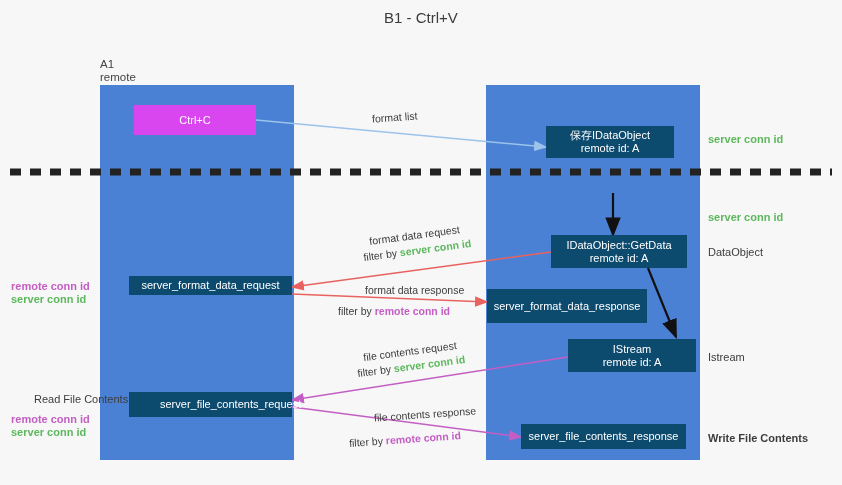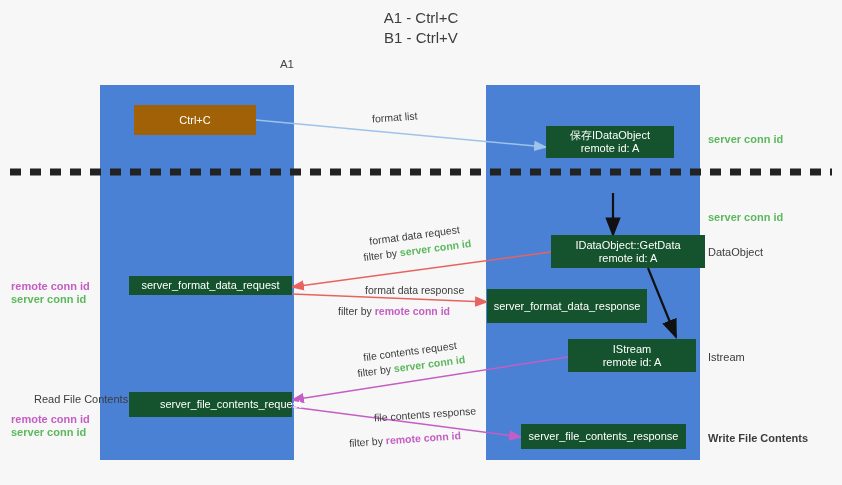--- a/index.html
+++ b/index.html
@@ -16,56 +16,56 @@
 
   .title{
     position:absolute;left:0;top:8px;width:842px;
     text-align:center;font-size:15px;line-height:20px;color:#3c3c3c;
   }
 
   .lane{
     position:absolute;background:#4a81d4;
   }
   .lane-head{
-    position:absolute;text-align:right;font-size:11.5px;line-height:13px;color:#444;
+    position:absolute;text-align:left;font-size:11.5px;line-height:13px;color:#444;
   }
 
   .node{
     position:absolute;box-sizing:border-box;
     display:flex;align-items:center;justify-content:center;
     text-align:center;color:#ffffff;font-size:11px;line-height:13px;
     padding:2px 4px;
   }
-  .node.orange{background:#14532d;}
-  .node.green{background:#a16207;}
+  .node.orange{background:#0c4a6e;}
+  .node.green{background:#d946ef;}
   .node .txt{width:100%;}
 
   .lbl{
     position:absolute;font-size:10.5px;line-height:13px;color:#3c3c3c;
     white-space:nowrap;
   }
   .green-t{color:#5cb85c;font-weight:bold;}
   .purple-t{color:#c45ec4;font-weight:bold;}
   .side{position:absolute;font-size:11px;line-height:14px;white-space:nowrap;}
   .side.plain{color:#3c3c3c;}
   .bold-green{color:#5cb85c;font-weight:bold;font-size:11px;}
   .bold-purple{color:#c45ec4;font-weight:bold;font-size:11px;}
 </style>
 </head>
 <body>
 
 <div id="stage">
 
   <div class="title">
-    <div>A1 - Ctrl+C</div>
     <div>B1 - Ctrl+V</div>
   </div>
 
   <div class="lane-head" style="left:100px;top:58px;width:194px;">
     <div>A1</div>
+    <div>remote</div>
   </div>
 
   <div class="lane" style="left:100px;top:85px;width:194px;height:375px;"></div>
   <div class="lane" style="left:486px;top:85px;width:214px;height:375px;"></div>
 
   <svg class="layer">
     <defs>
       <marker id="ah-blue" markerWidth="9" markerHeight="7" refX="8" refY="3.5" orient="auto">
         <polygon points="0,0 9,3.5 0,7" fill="#9dc3ea"></polygon>
       </marker>
@@ -102,21 +102,21 @@
   </div>
 
   <div class="node orange" style="left:546px;top:126px;width:128px;height:32px;">
     <span class="txt">
       <span style="display:block">保存IDataObject</span>
       <span style="display:block">remote id: A</span>
     </span>
   </div>
 
 
-  <div class="node orange" style="left:551px;top:235px;width:154px;height:33px;">
+  <div class="node orange" style="left:551px;top:235px;width:136px;height:33px;">
     <span class="txt">
       <span style="display:block">IDataObject::GetData</span>
       <span style="display:block">remote id: A</span>
     </span>
   </div>
 
   <div class="node orange" style="left:129px;top:276px;width:163px;height:19px;justify-content:flex-end;">
     <span class="txt">server_format_data_request</span>
   </div>
 

